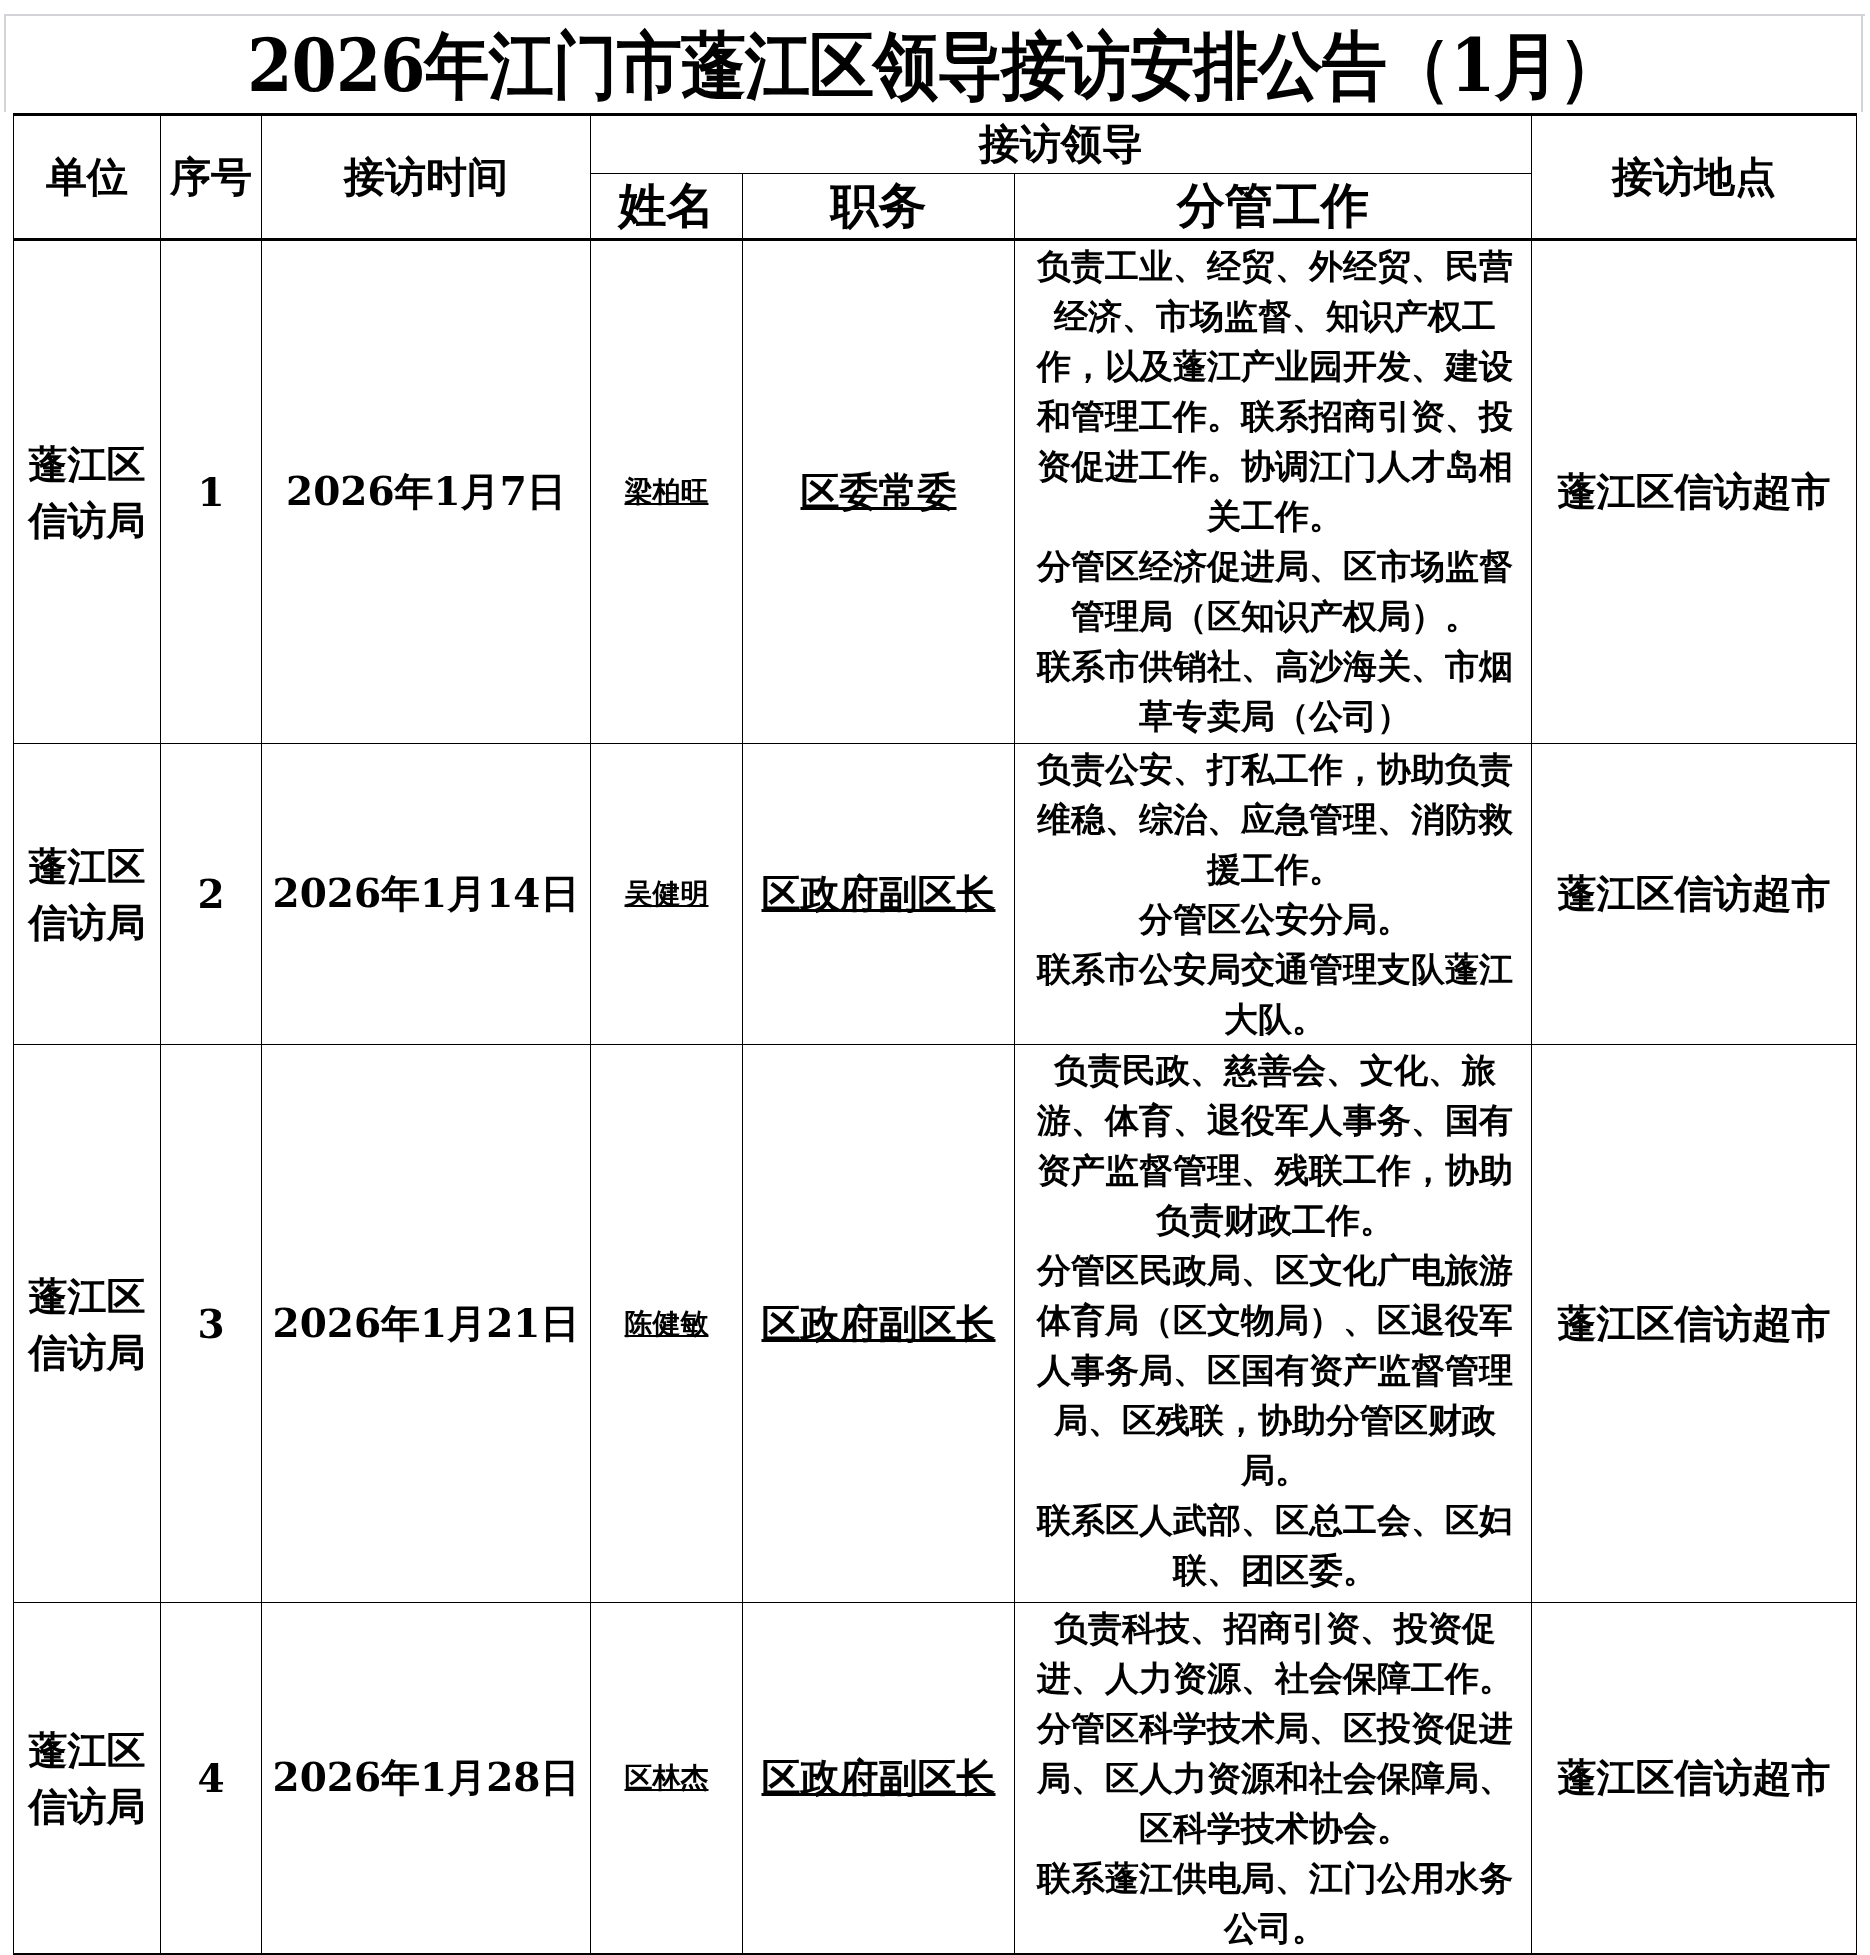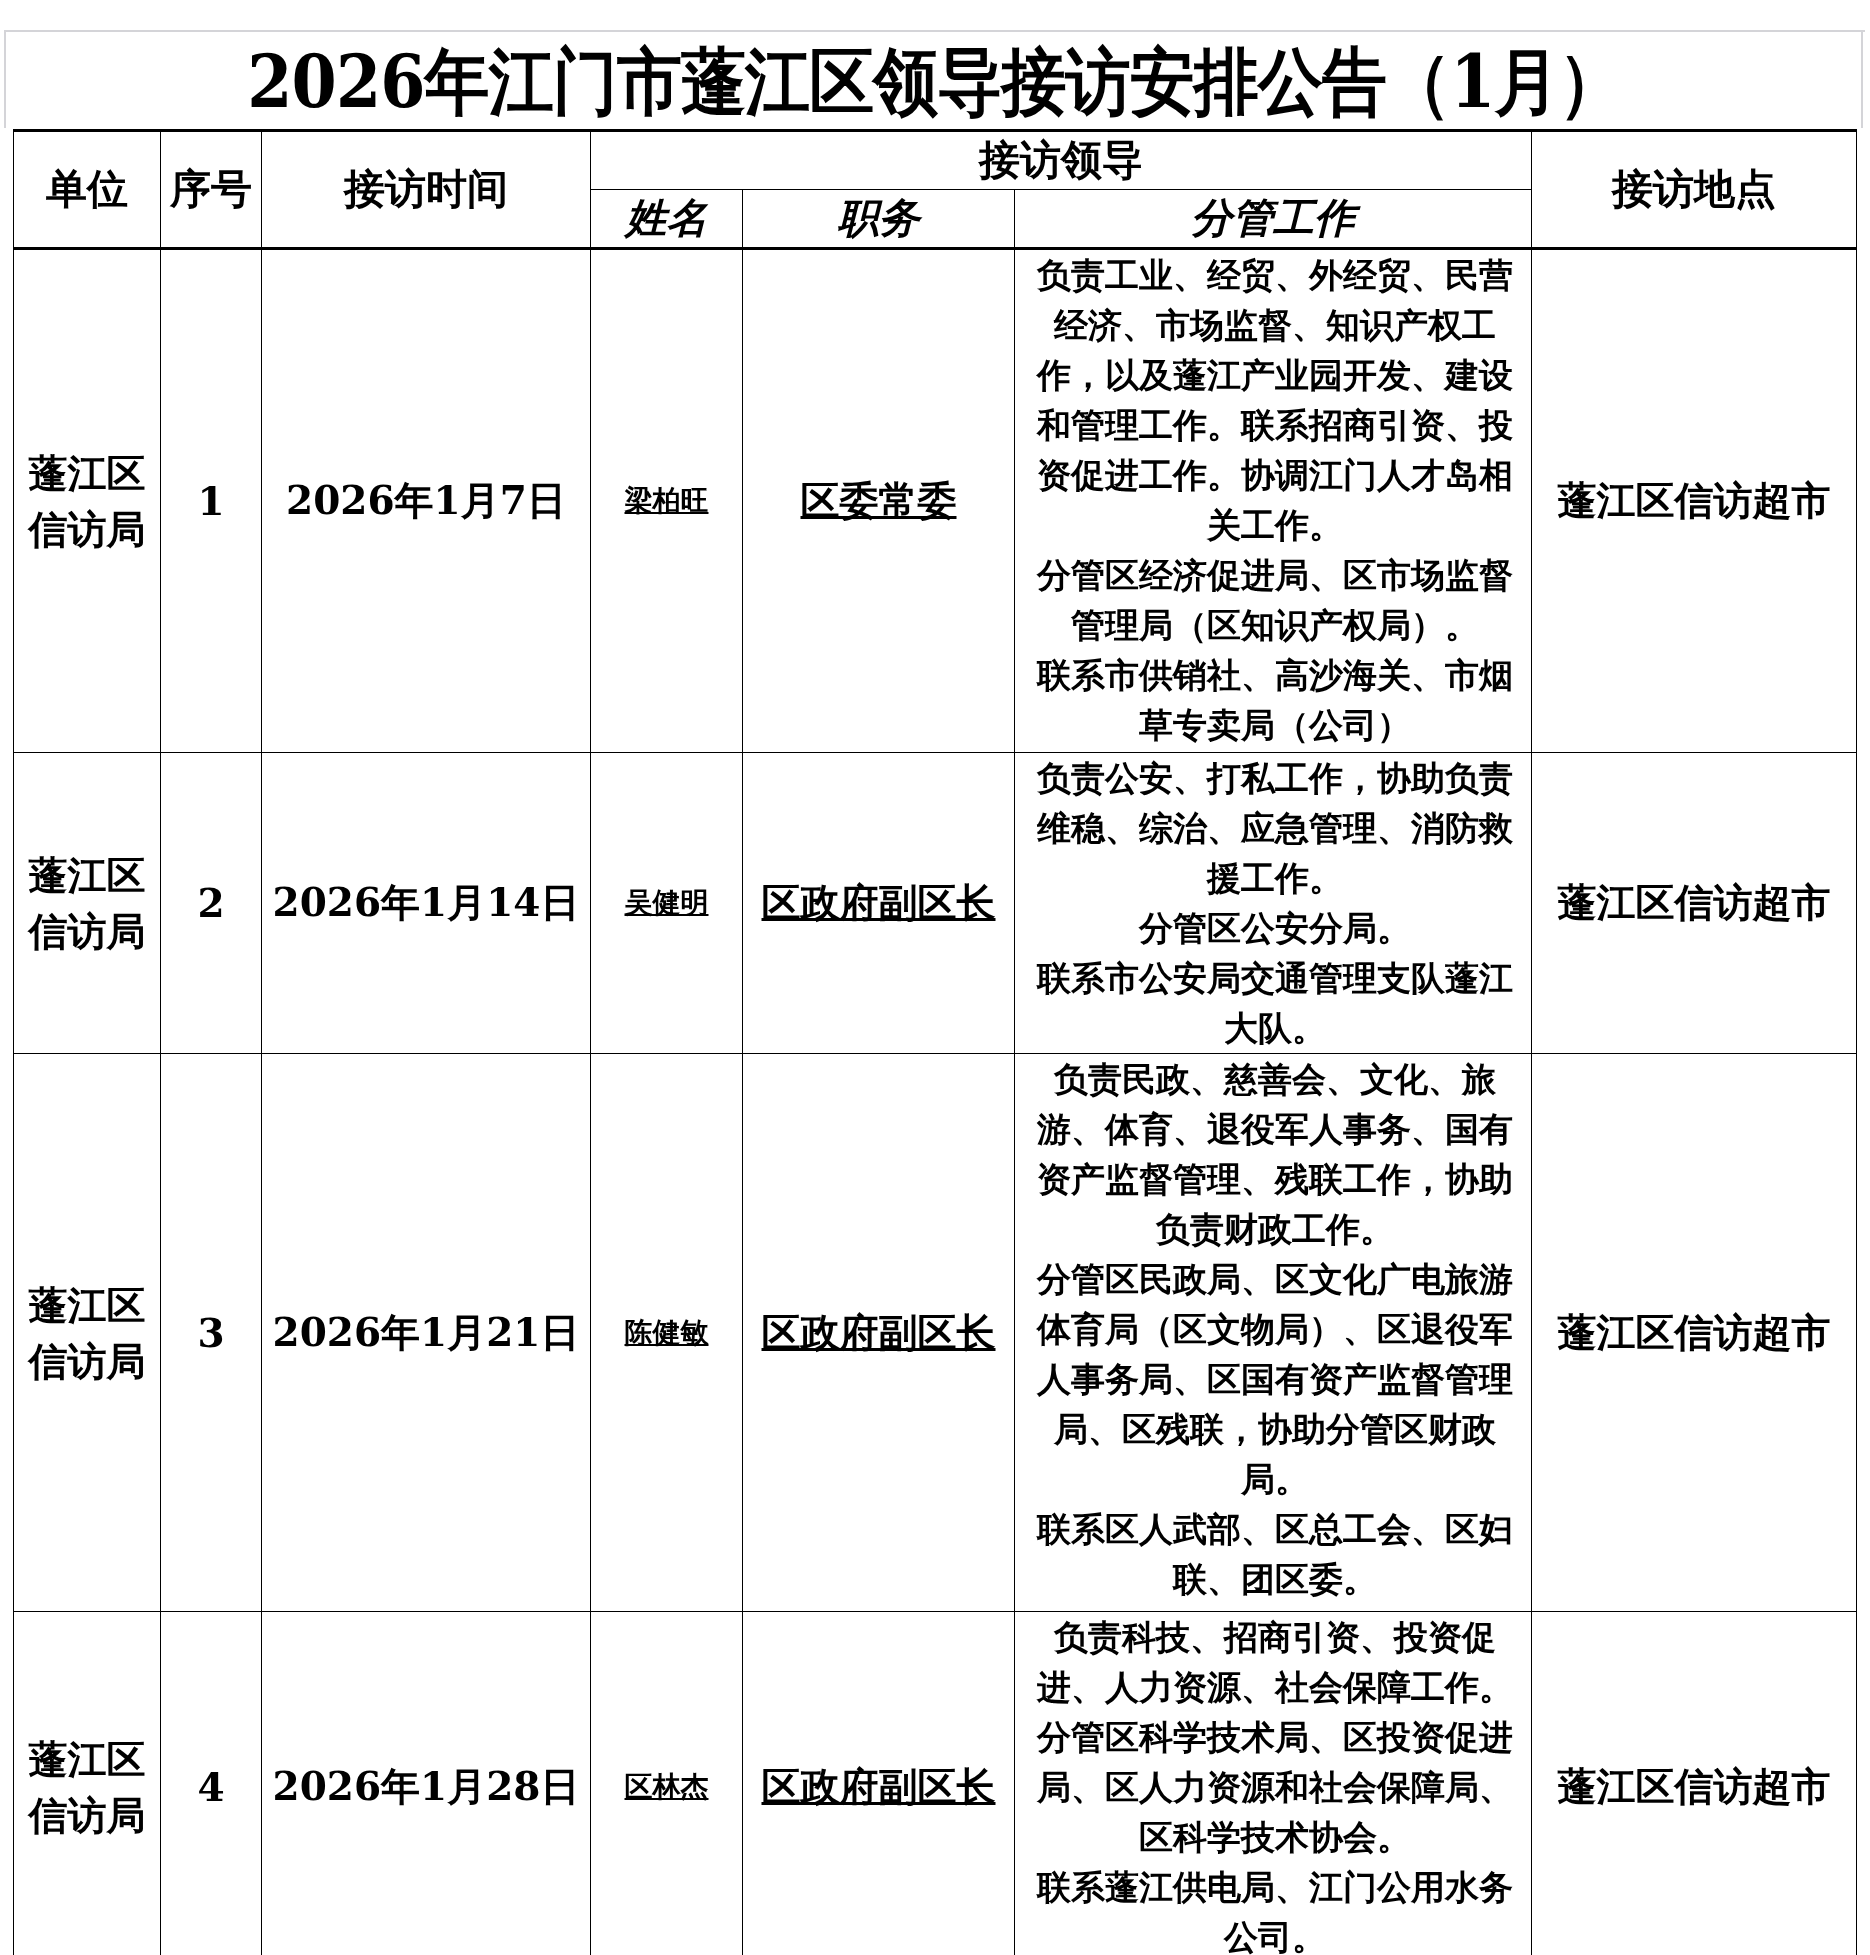--- a/index.html
+++ b/index.html
@@ -10,21 +10,21 @@
   body {
     width: 1870px;
     height: 1956px;
     position: relative;
     overflow: hidden;
     font-family: "DejaVu Serif", "Liberation Serif", serif;
     color: #000000;
   }
   .page-frame {
     position: absolute;
-    left: 0; top: 16px;
+    left: 0; top: 0;
     width: 1870px; height: 1904px;
     background: #ffffff;
   }
   .top-rule {
     position: absolute;
     left: 3.7px; top: 14px;
     width: 1861px; height: 1.9px;
     background: #d4d4d8;
   }
   .left-rule {
@@ -78,23 +78,22 @@
   th.h-main {
     font-size: 41px;
     height: 56px;
   }
   th.h-span {
     font-size: 41px;
     height: 57px;
     margin-top: 27px;
   }
   th.h-sub {
-    font-size: 41px;
+    font-size: 48px;
     height: 57px;
-    font-style: italic;
   }
   .cell-unit {
     font-size: 39px;
     line-height: 56px;
   }
   .cell-num {
     font-size: 39px;
   }
   .cell-date {
     font-size: 39px;

